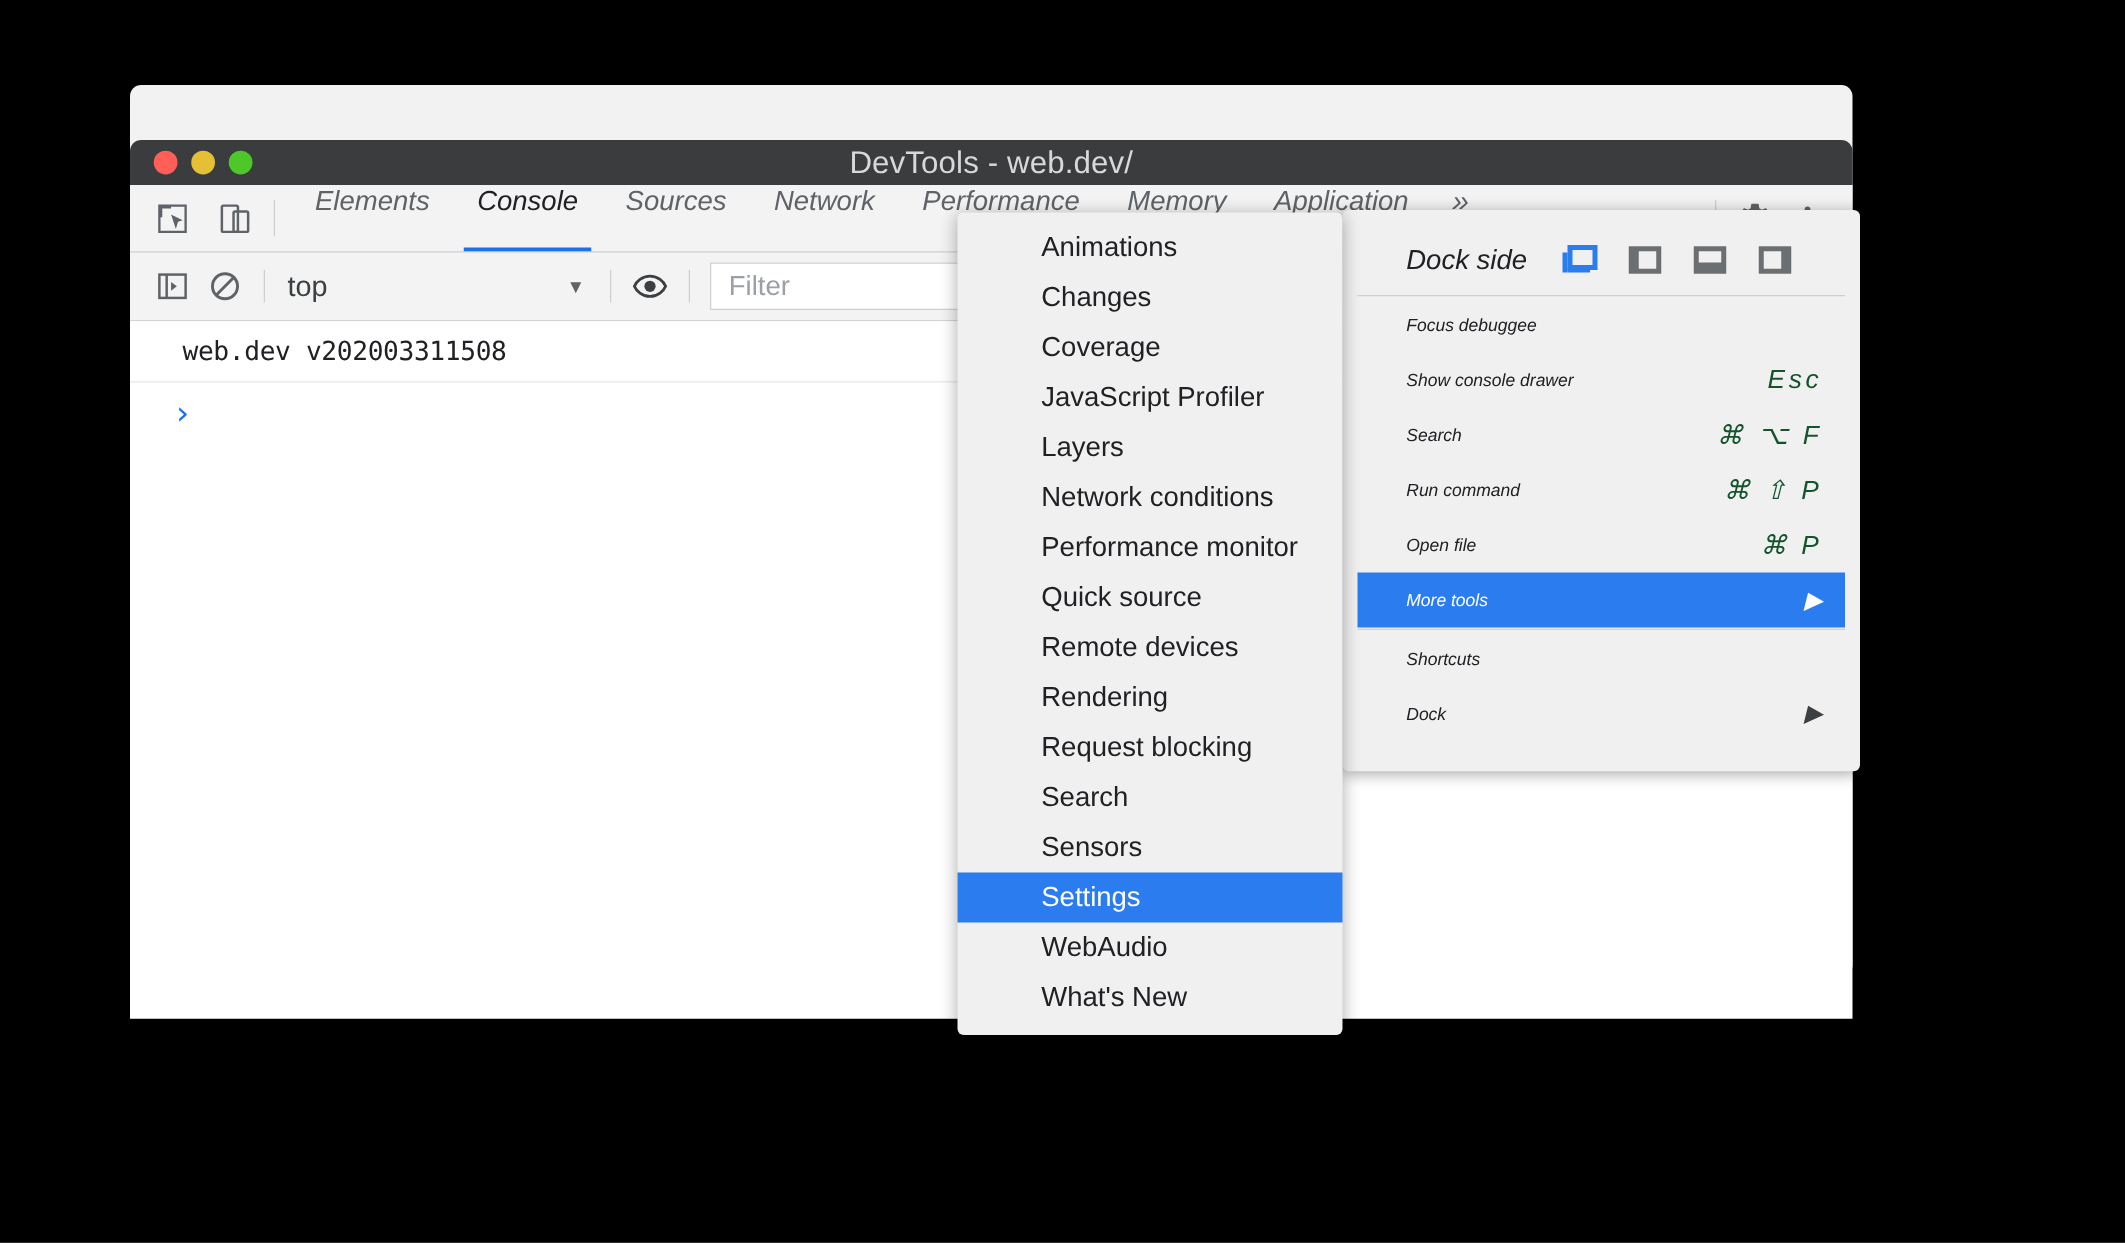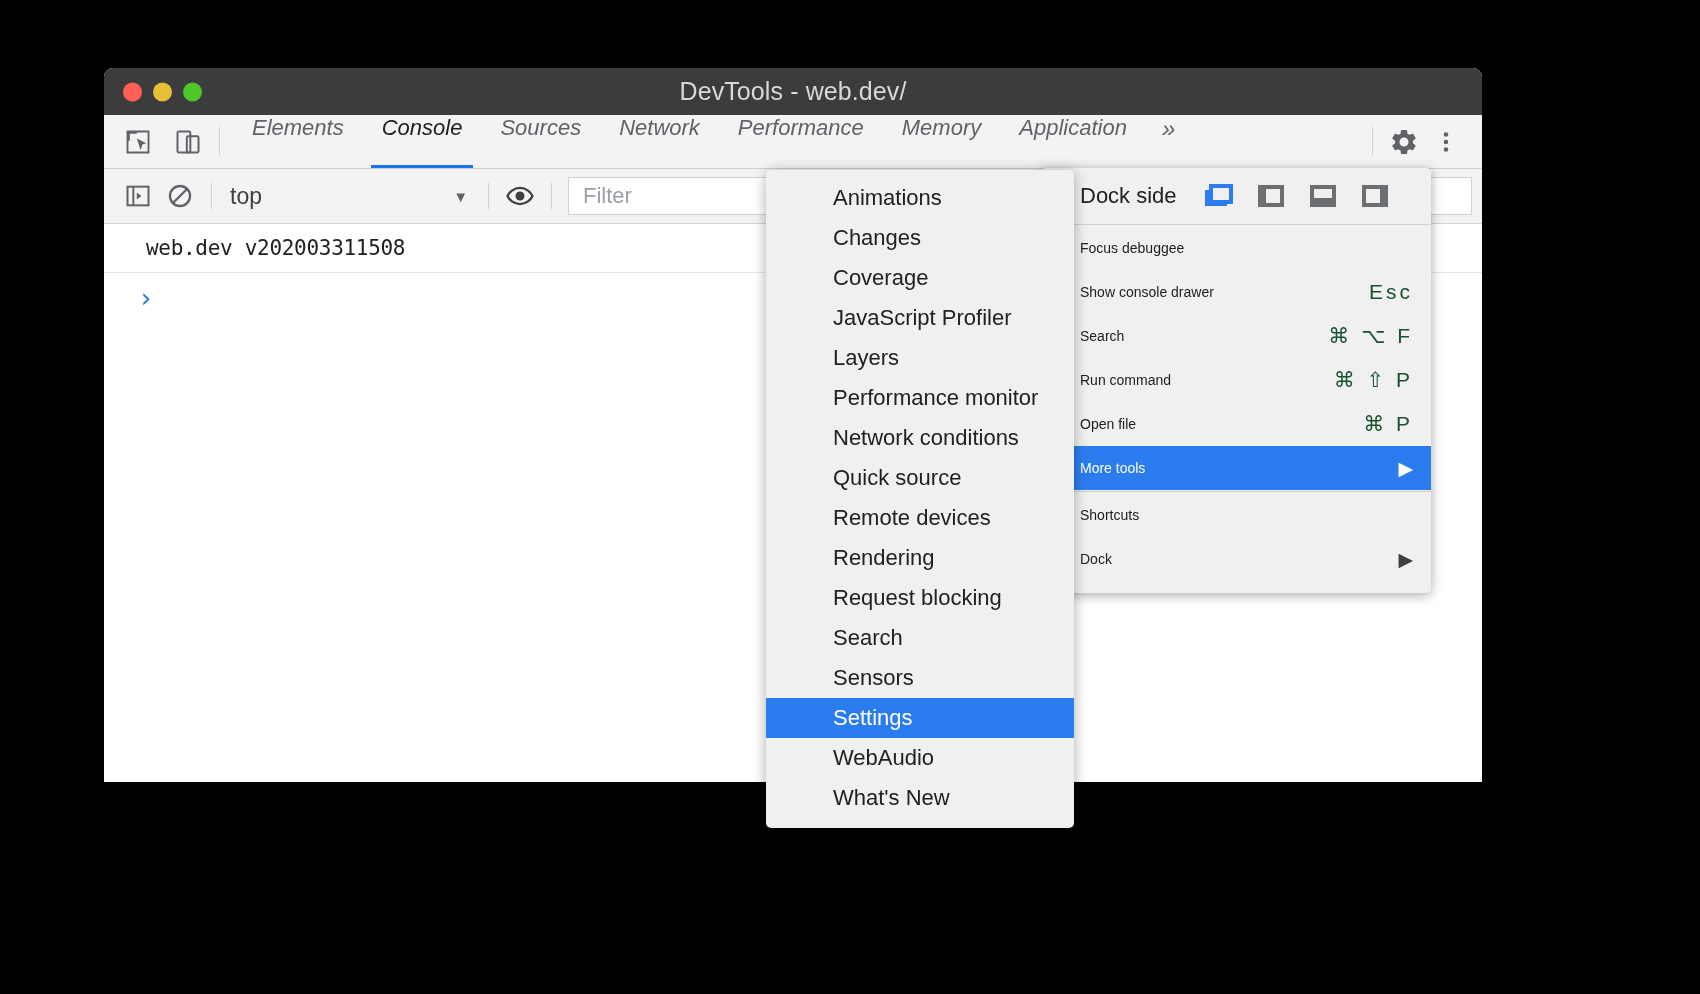--- a/index.html
+++ b/index.html
@@ -27,26 +27,27 @@
     width: 1378px;
     height: 713px;
     border-radius: 9px;
     overflow: visible;
     box-shadow: 0 0 60px 22px rgba(0,0,0,0.95),
                 0 0 130px 60px rgba(0,0,0,0.85);
     background: #f2f2f2;
   }
 
   .titlebar {
-    height: 47px;
+    height: 36px;
     background: #3a3c3e;
     border-radius: 9px 9px 0 0;
     position: relative;
     display: flex;
     align-items: center;
+    margin-top: 44px;
   }
   .traffic {
     position: absolute;
     left: 19px;
     top: 50%;
     transform: translateY(-50%);
     display: flex;
     gap: 11px;
   }
   .light {
@@ -186,30 +187,31 @@
   .console-prompt {
     padding: 10px 0 0 34px;
     color: #1a73e8;
     font-size: 26px;
     font-family: "DejaVu Sans Mono", monospace;
   }
 
   
   .main-menu {
     position: absolute;
-    left: 1041px;
+    left: 1074px;
     top: 168px;
     width: 390px;
     background: #f0f0f0;
     border-radius: 5px;
     box-shadow: 0 2px 12px rgba(0,0,0,0.35);
-    padding: 0;
+    padding: 12px;
     z-index: 20;
     font-size: 22px;
     color: #202124;
+    font-style: italic;
   }
   .dock-row {
     display: flex;
     align-items: center;
     height: 55px;
     padding: 0 14px 0 39px;
     justify-content: flex-start;
     gap: 0;
   }
   .dock-label { font-size: 22px; color: #202124; }
@@ -473,24 +475,24 @@
     <div class="sub-item">
         <span>Coverage</span>
       </div>
     <div class="sub-item">
         <span>JavaScript Profiler</span>
       </div>
     <div class="sub-item">
         <span>Layers</span>
       </div>
     <div class="sub-item">
+        <span>Network conditions</span>
+      </div>
+    <div class="sub-item">
         <span>Performance monitor</span>
-      </div>
-    <div class="sub-item">
-        <span>Network conditions</span>
       </div>
     <div class="sub-item">
         <span>Quick source</span>
       </div>
     <div class="sub-item">
         <span>Remote devices</span>
       </div>
     <div class="sub-item">
         <span>Rendering</span>
       </div>

